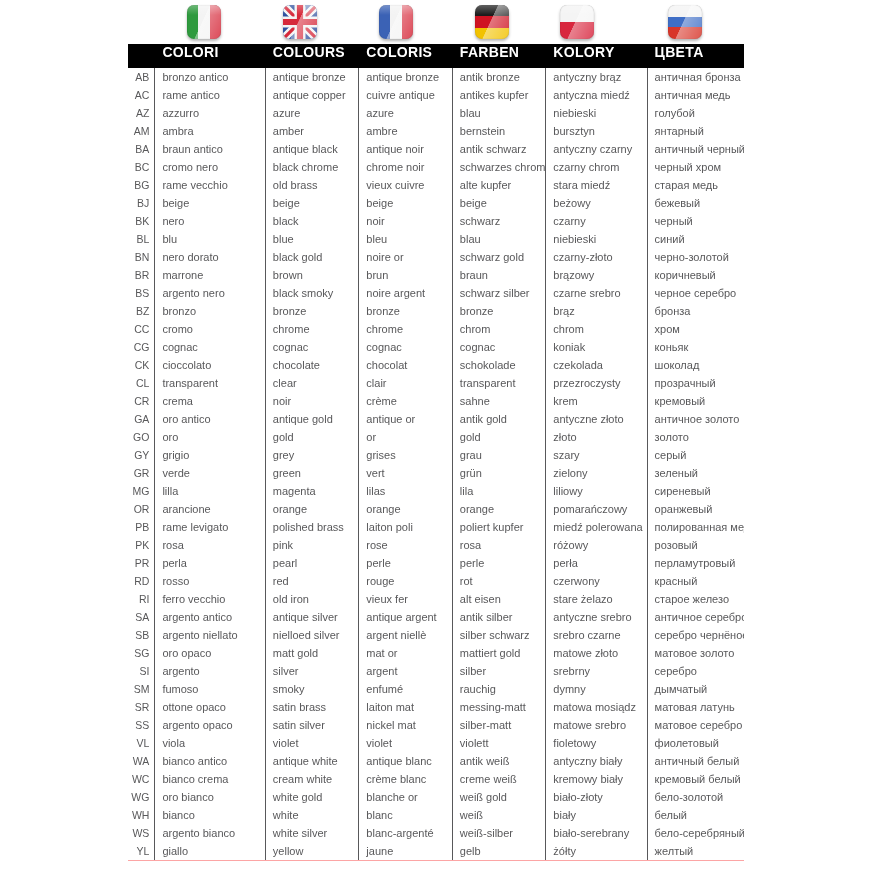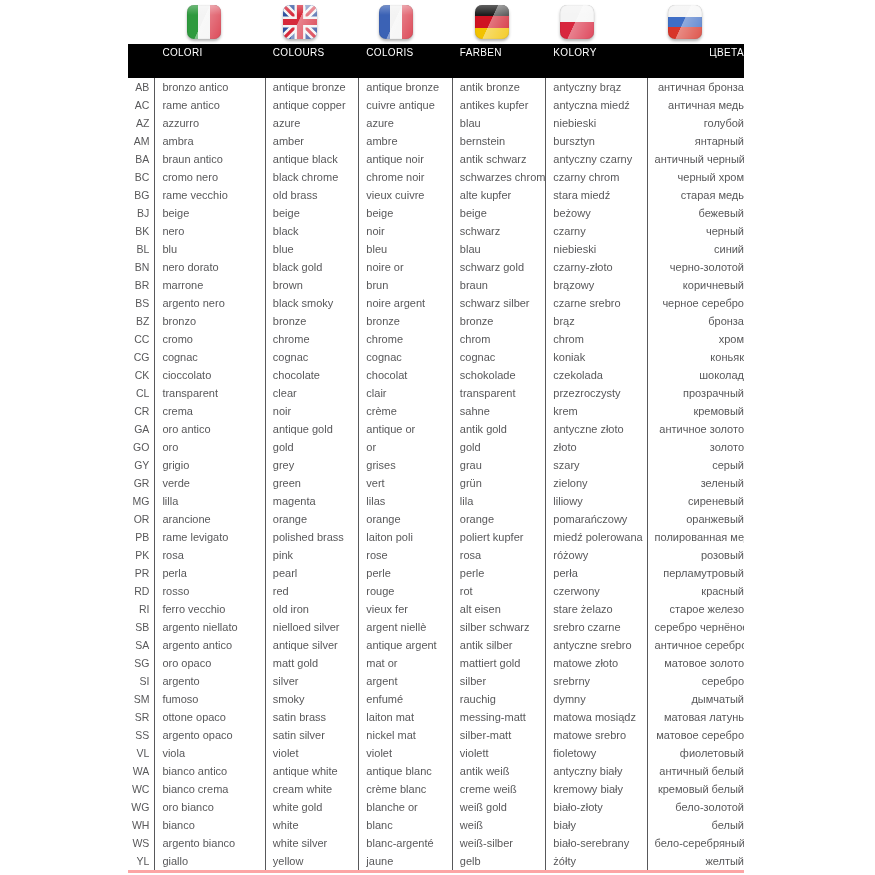--- a/index.html
+++ b/index.html
@@ -28,33 +28,33 @@
   .flag-italy  {left:187px;background:linear-gradient(to right,#2f9a3e 0 33.4%,#f3f3f3 33.4% 66.6%,#d6293a 66.6% 100%);}
   .flag-uk     {left:283px;}
   .flag-france {left:379px;background:linear-gradient(to right,#3b62b5 0 33.4%,#f3f3f3 33.4% 66.6%,#d6293a 66.6% 100%);}
   .flag-germany{left:475px;background:linear-gradient(to bottom,#1c1c1c 0 33.4%,#cf1322 33.4% 66.6%,#f2c200 66.6% 100%);}
   .flag-poland {left:560px;background:linear-gradient(to bottom,#f4f4f4 0 50%,#d8263e 50% 100%);}
   .flag-russia {left:668px;background:linear-gradient(to bottom,#f4f4f4 0 35%,#3f6ec6 35% 66%,#d8362a 66% 100%);}
 
   
   .table{position:absolute;left:128px;top:44px;width:616px;}
   .thead{
-    display:flex;height:34px;background:#000000;color:#ffffff;
-    font-size:10px;font-weight:normal;letter-spacing:.3px;line-height:17px;
+    display:flex;height:24px;background:#000000;color:#ffffff;
+    font-size:14px;font-weight:bold;letter-spacing:.3px;line-height:17px;
   }
-  .tbody{border-bottom:3px solid #fca5a5;}
+  .tbody{border-bottom:1px solid #fca5a5;}
   .tr{display:flex;height:18px;font-size:11px;line-height:18px;}
   .c{box-sizing:border-box;overflow:hidden;white-space:nowrap;}
   .c-code{width:27px;text-align:right;padding-right:5px;font-size:10.5px;}
   .c-it{width:97px;}
   .c-en{width:96px;margin-left:16px;}
   .c-fr{width:96px;}
   .c-de{width:96px;}
   .c-pl{width:104px;}
-  .c-ru{width:100px;text-align:right;}
+  .c-ru{width:100px;}
   .tr .c-lang, .thead .c-lang{border-left:1px solid #58585a;padding-left:7px;}
   .thead .c-lang{border-left-color:#000;}
 </style>
 </head>
 <body>
 
 <div class="page">
 
   <div class="flag flag-italy"></div>
   <div class="flag flag-uk">
@@ -346,38 +346,38 @@
         <div class="tr">
           <div class="c c-code">RI</div>
           <div class="c c-lang c-it">ferro vecchio</div>
           <div class="c c-lang c-en">old iron</div>
           <div class="c c-lang c-fr">vieux fer</div>
           <div class="c c-lang c-de">alt eisen</div>
           <div class="c c-lang c-pl">stare żelazo</div>
           <div class="c c-lang c-ru">старое железо</div>
         </div>
         <div class="tr">
+          <div class="c c-code">SA</div>
+          <div class="c c-lang c-it">argento antico</div>
+          <div class="c c-lang c-en">antique silver</div>
+          <div class="c c-lang c-fr">antique argent</div>
+          <div class="c c-lang c-de">antik silber</div>
+          <div class="c c-lang c-pl">antyczne srebro</div>
+          <div class="c c-lang c-ru">античное серебро</div>
+        </div>
+        <div class="tr">
           <div class="c c-code">SB</div>
           <div class="c c-lang c-it">argento niellato</div>
           <div class="c c-lang c-en">nielloed silver</div>
           <div class="c c-lang c-fr">argent niellè</div>
           <div class="c c-lang c-de">silber schwarz</div>
           <div class="c c-lang c-pl">srebro czarne</div>
           <div class="c c-lang c-ru">серебро чернёное</div>
         </div>
         <div class="tr">
-          <div class="c c-code">SA</div>
-          <div class="c c-lang c-it">argento antico</div>
-          <div class="c c-lang c-en">antique silver</div>
-          <div class="c c-lang c-fr">antique argent</div>
-          <div class="c c-lang c-de">antik silber</div>
-          <div class="c c-lang c-pl">antyczne srebro</div>
-          <div class="c c-lang c-ru">античное серебро</div>
-        </div>
-        <div class="tr">
           <div class="c c-code">SG</div>
           <div class="c c-lang c-it">oro opaco</div>
           <div class="c c-lang c-en">matt gold</div>
           <div class="c c-lang c-fr">mat or</div>
           <div class="c c-lang c-de">mattiert gold</div>
           <div class="c c-lang c-pl">matowe złoto</div>
           <div class="c c-lang c-ru">матовое золото</div>
         </div>
         <div class="tr">
           <div class="c c-code">SI</div>

